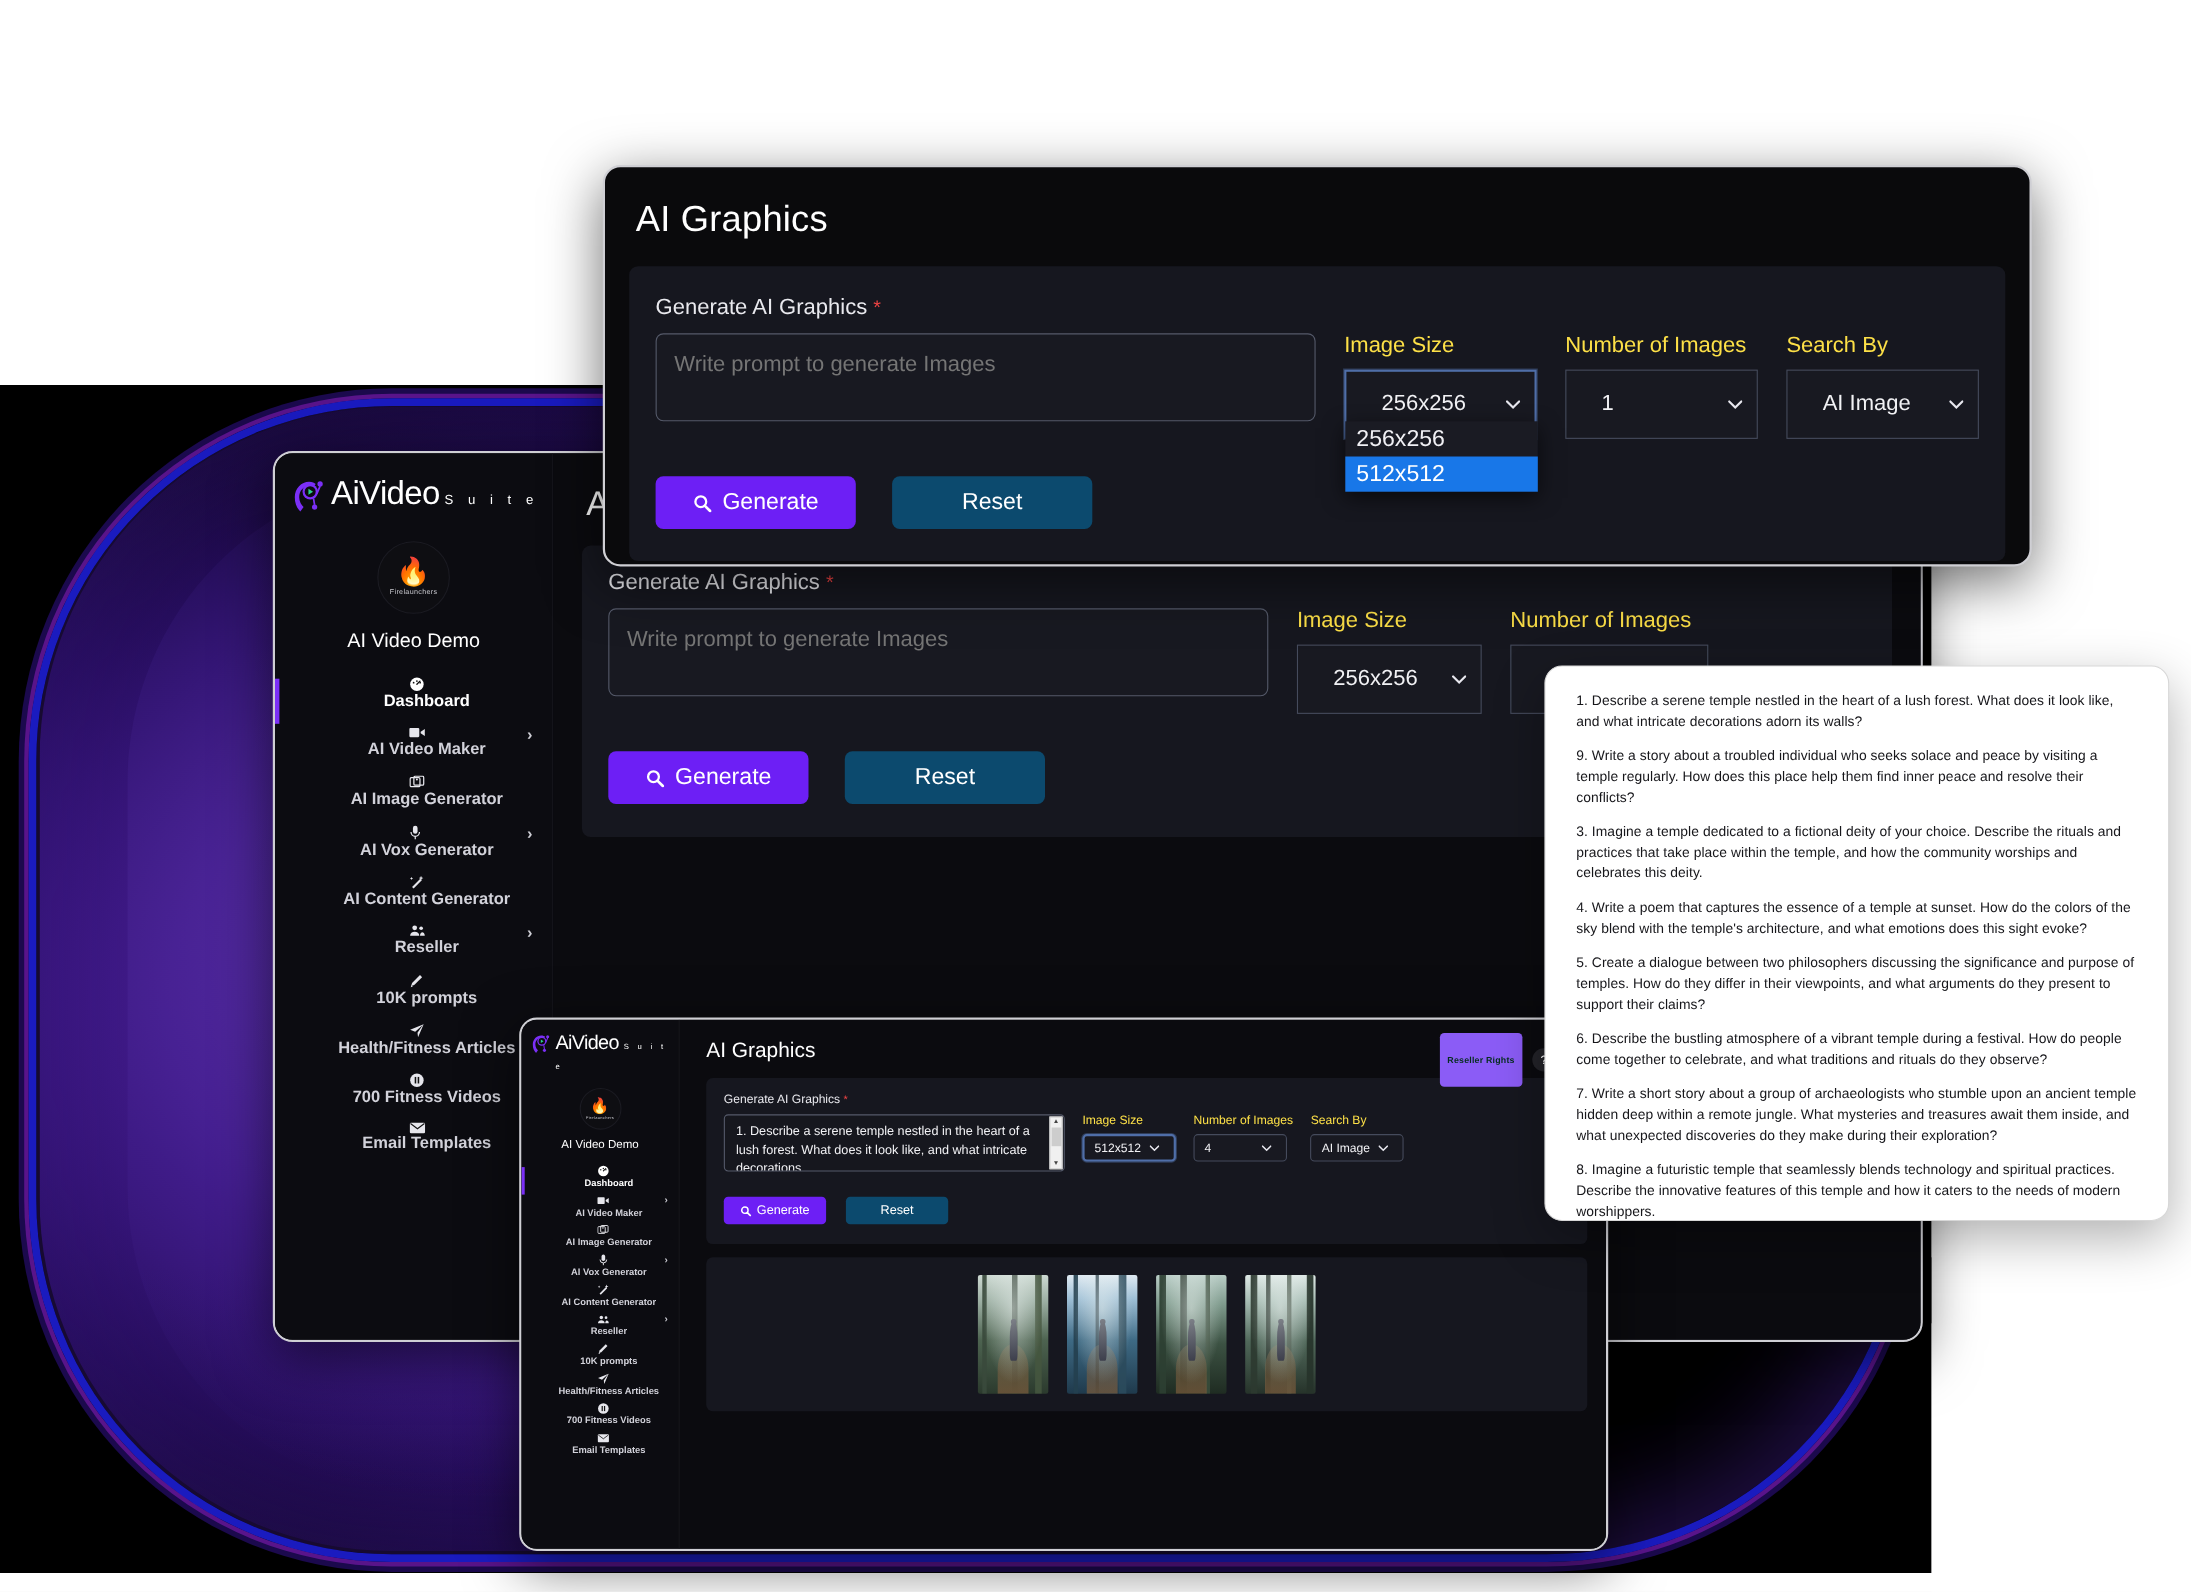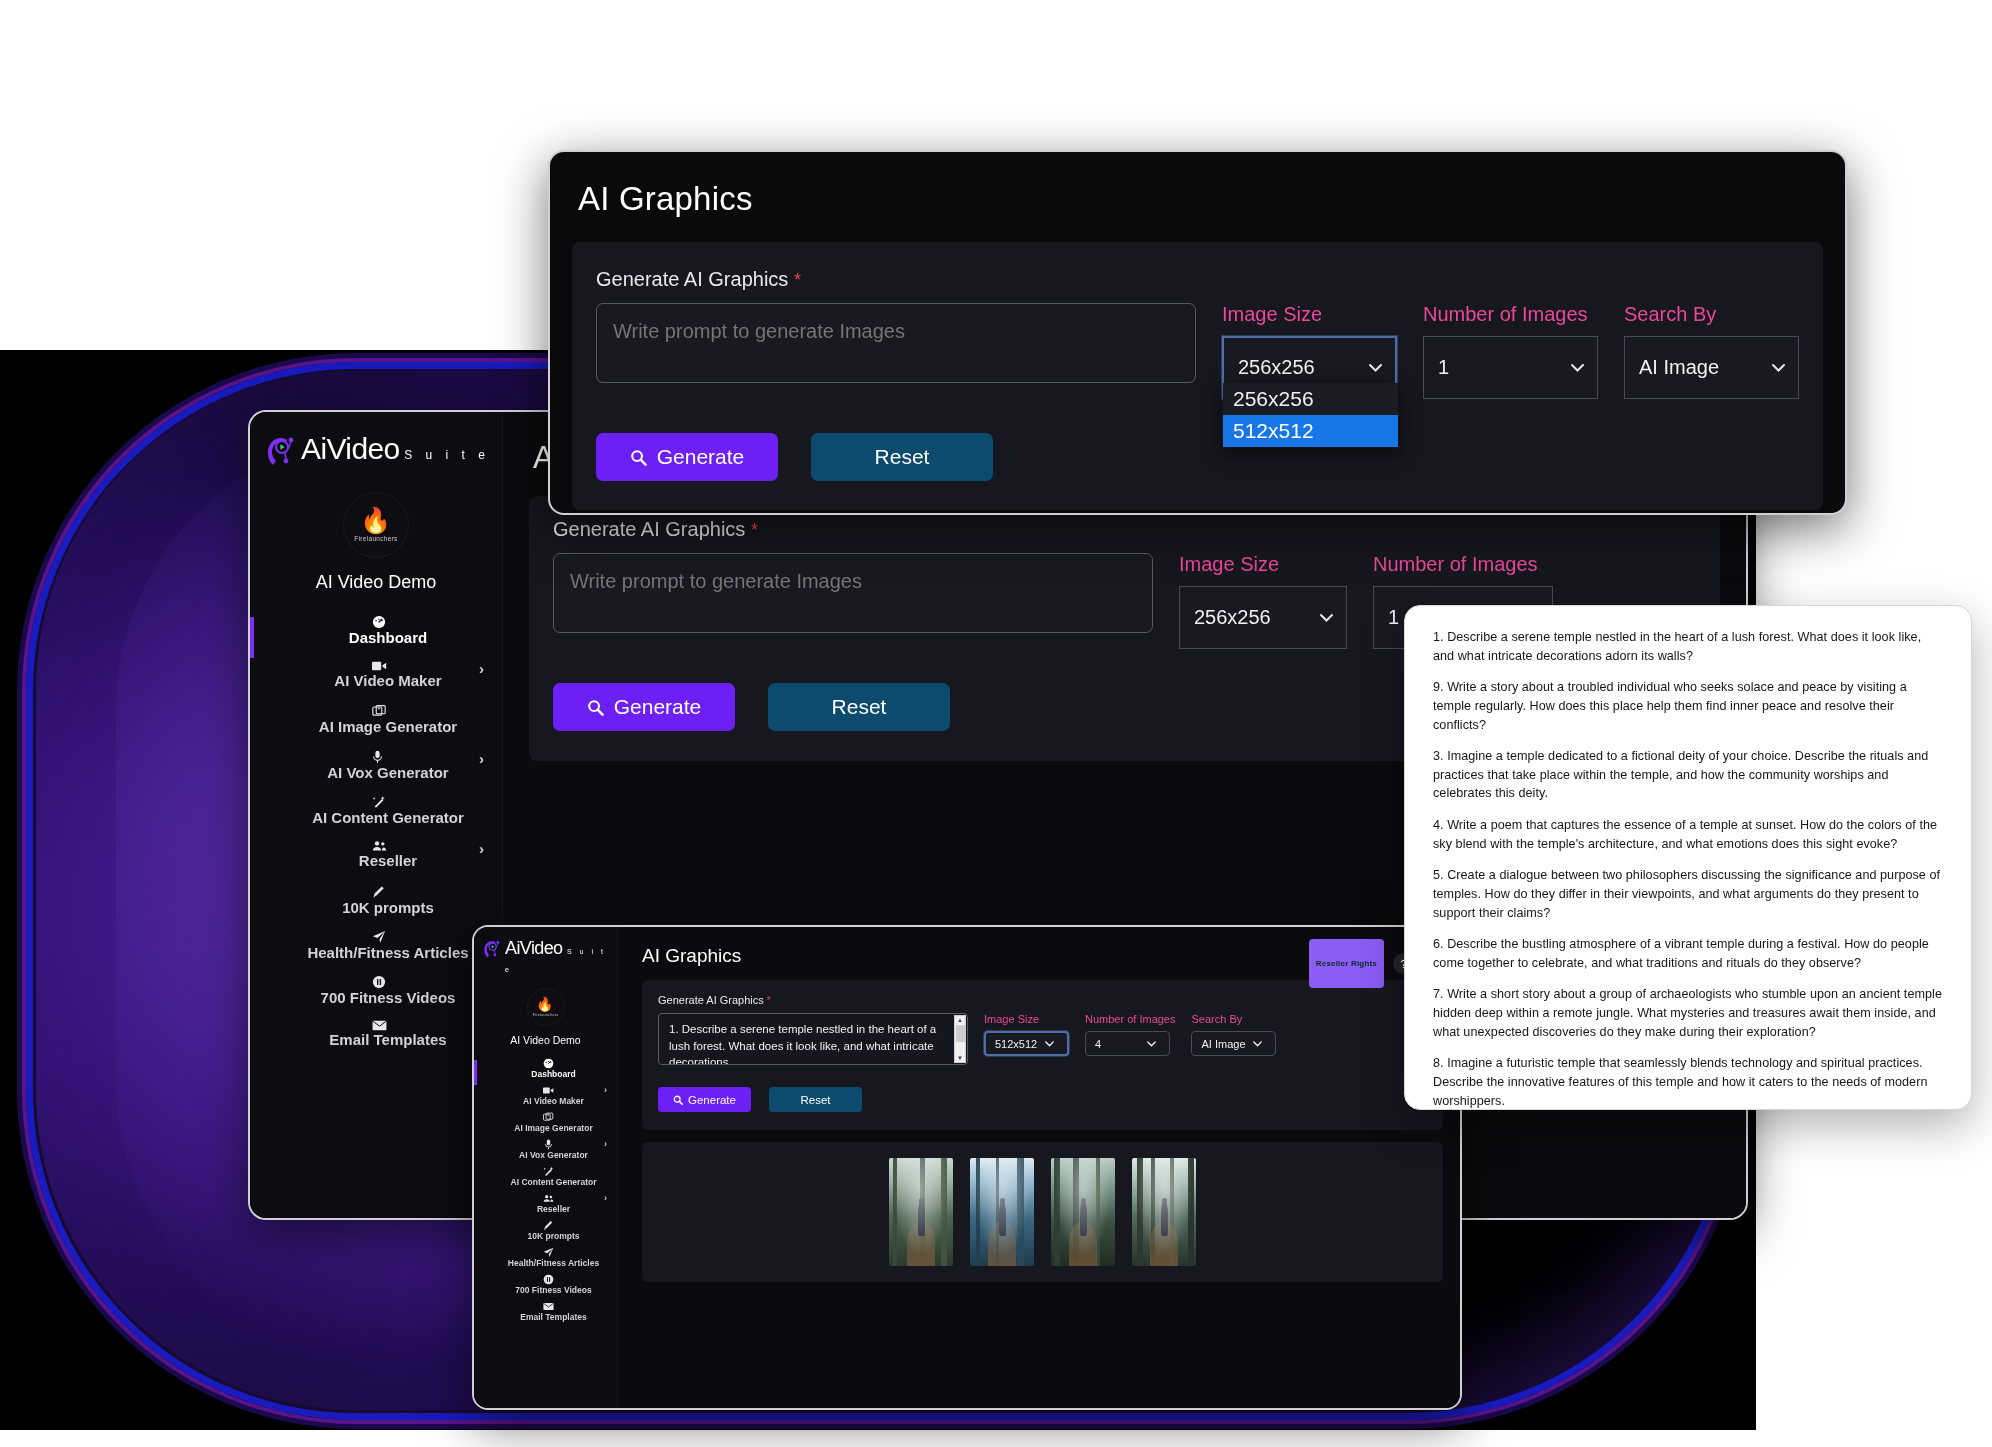--- a/index.html
+++ b/index.html
@@ -75,24 +75,24 @@
   .req { color:#ef4444; font-size:18px; }
   .row { display:flex; align-items:flex-start; gap:26px; }
   .ta-wrap { flex: 0 0 600px; }
   textarea.prompt {
     width: 600px; height: 80px; resize: none;
     background:#181921; border:1px solid #555a6a; border-radius:7px;
     color:#f1f1f4; font-family:"Liberation Sans",sans-serif; font-size:20px;
     padding: 14px 16px; line-height:1.35; outline:none; overflow:hidden;
   }
   .sel-col { display:flex; flex-direction:column; }
-  .sel-label { color:#ec4899; font-size:20px; margin-bottom:10px; }
+  .sel-label { color:#fde047; font-size:20px; margin-bottom:10px; }
   .sel-box {
     position:relative; background:#181921; border:1px solid #454b5c; border-radius:0;
-    height: 63px; display:flex; align-items:center; padding: 0 14px;
+    height: 63px; display:flex; align-items:center; padding: 0 32px;
     color:#f1f1f4; font-size:20px;
   }
   .sel-box.focused { border:2px solid #4f6ea8; box-shadow:0 0 0 1px #2f3d59; }
   .sel-box .chev { position:absolute; right:13px; top:50%; transform:translateY(-50%); }
   .chev svg { display:block; }
   .sel-options {
     position:absolute; left:-1px; top:45px; width: 175px; background:#1a1b23;
     border:0; z-index: 40; box-shadow:0 6px 18px rgba(0,0,0,.6);
   }
   .opt { font-size:21px; color:#f0f0f4; padding:4px 10px; line-height:1.15; }

